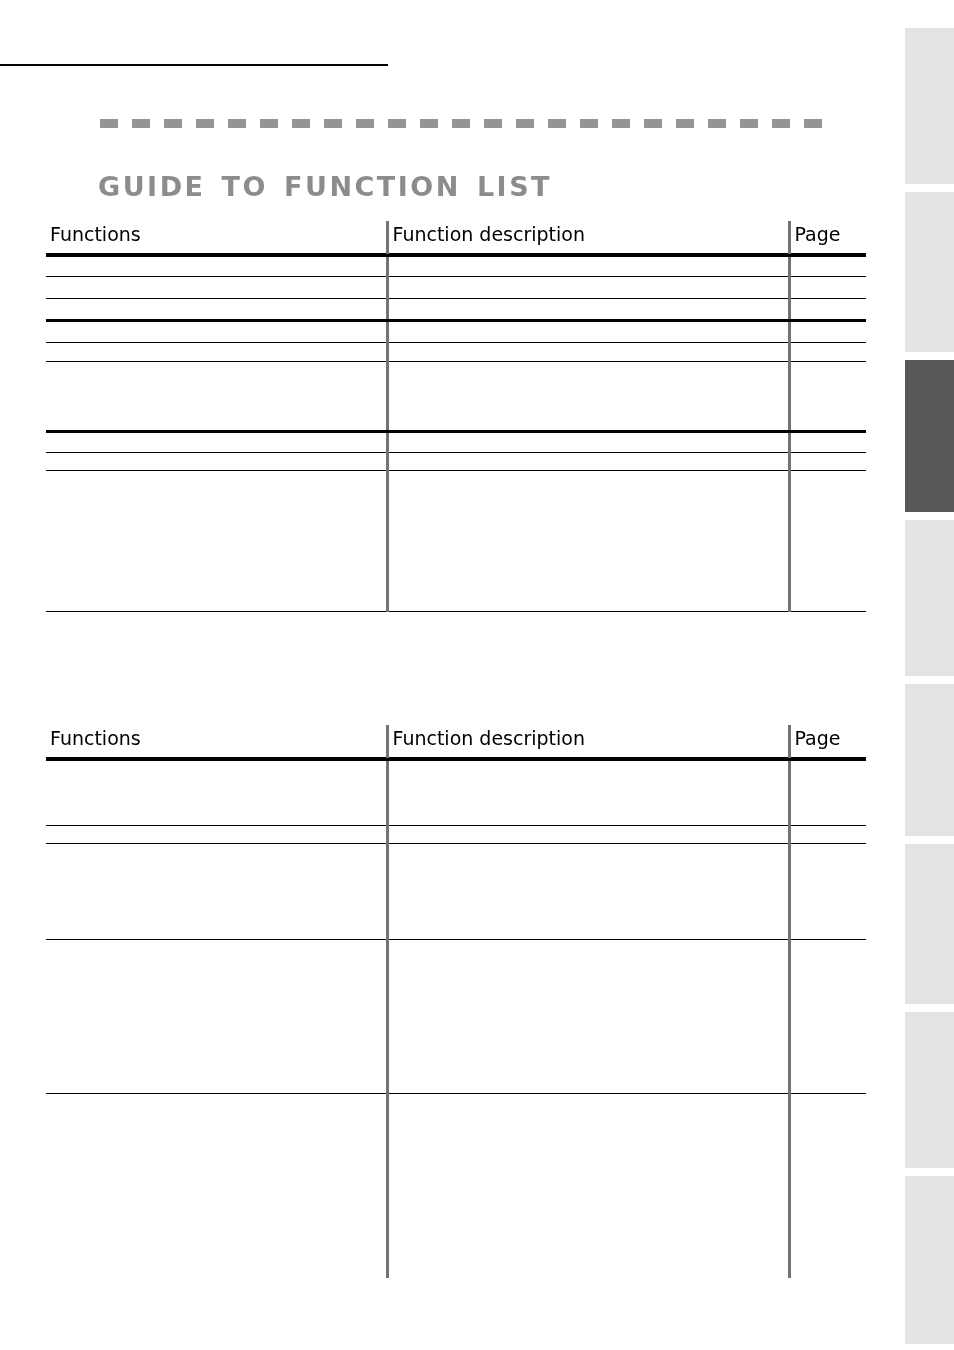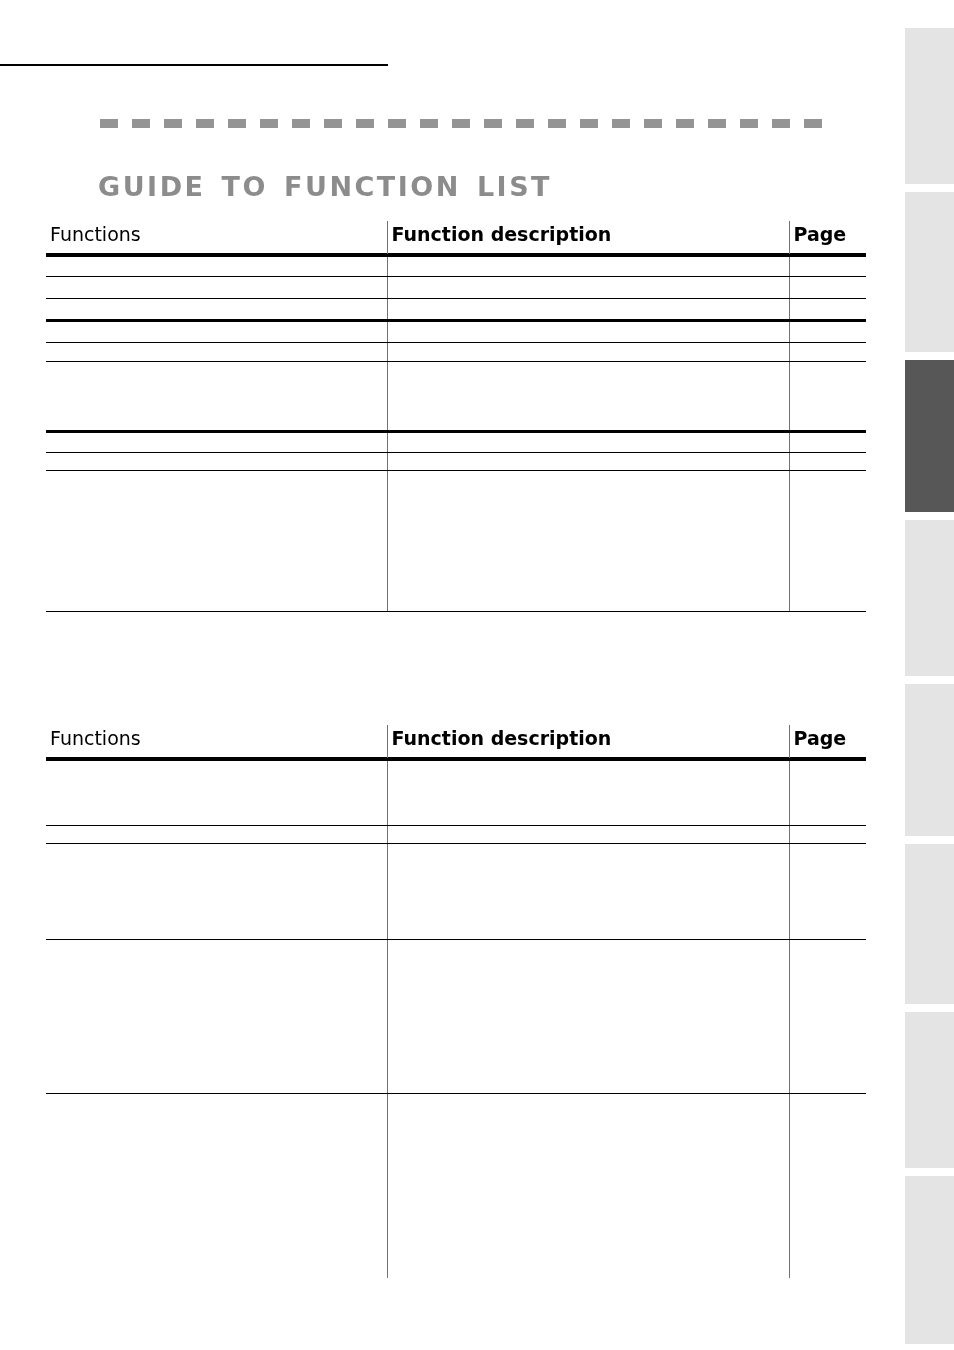--- a/index.html
+++ b/index.html
@@ -91,22 +91,21 @@
     color: #000000;
     text-align: left;
     padding: 2px 4px 8px 4px;
     vertical-align: bottom;
     border: none;
   }
 
   
   .fn-table th.sep-l,
   .fn-table td.sep-l {
-    border-left: 1px solid #737373;
-    font-weight: bold;
+    border-left: 3px solid #737373;
   }
 
   .fn-table td {
     padding: 0 6px;
     font-family: "DejaVu Sans", sans-serif;
     font-size: 15px;
     line-height: 19px;
     vertical-align: top;
     border: none;
   }

